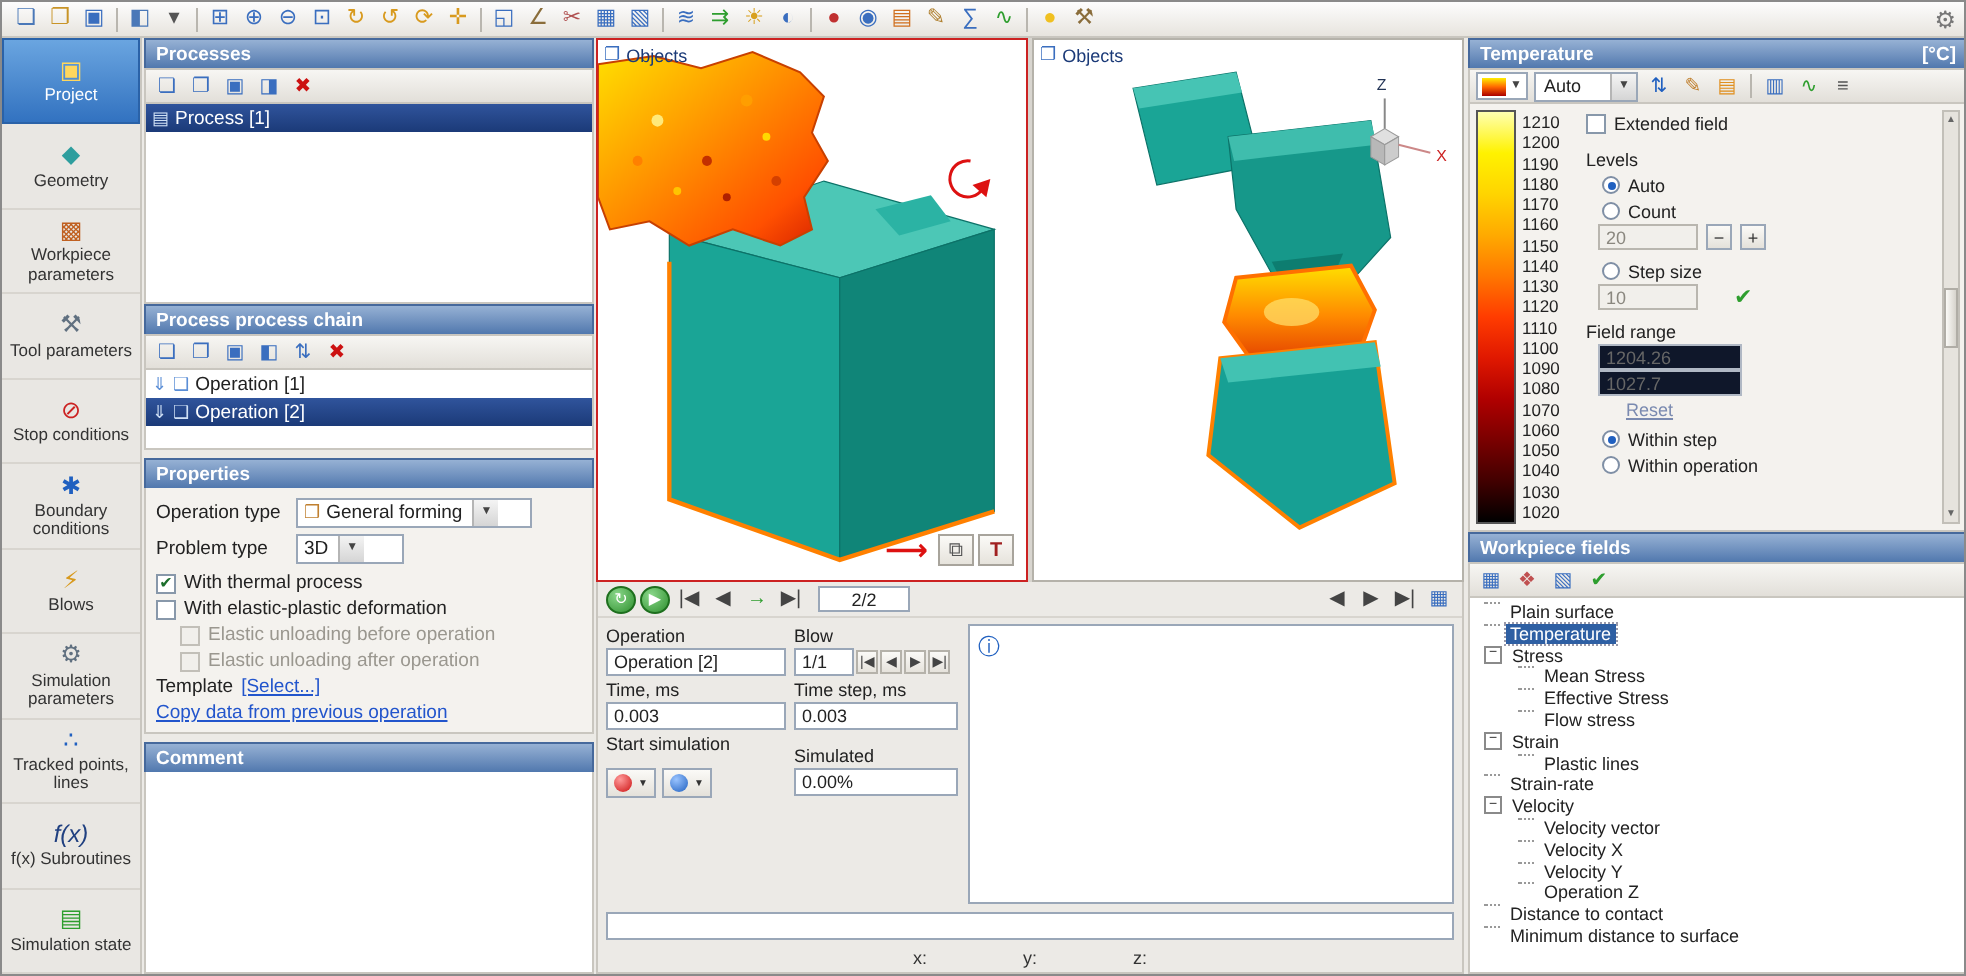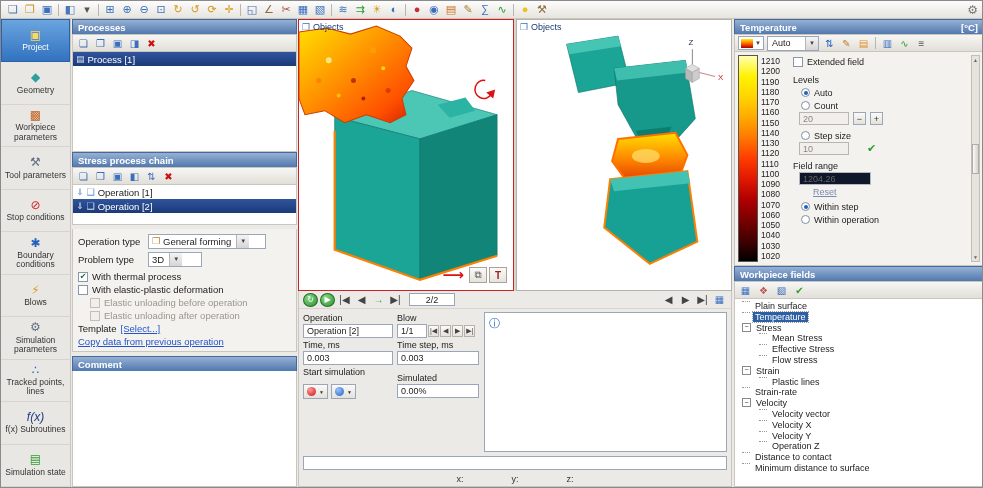--- a/index.html
+++ b/index.html
@@ -238,21 +238,21 @@
         <span class="mbi" style="color: rgb(204, 17, 17);">✖</span>
       </div>
     <div class="list-box processes-list">
       <div class="list-item selected">
         <span class="li-icon">▤</span>
         <span>Process [1]</span>
       </div>
     </div>
 
     <div class="panel-header">
-      <span>Stress process chain</span>
+      <span>Process process chain</span>
     </div>
     <div class="mini-toolbar">
         <span class="mbi" style="color: rgb(58, 110, 191);">❏</span>
         <span class="mbi" style="color: rgb(58, 110, 191);">❐</span>
         <span class="mbi" style="color: rgb(58, 110, 191);">▣</span>
         <span class="mbi" style="color: rgb(58, 110, 191);">◧</span>
         <span class="mbi" style="color: rgb(58, 110, 191);">⇅</span>
         <span class="mbi" style="color: rgb(204, 17, 17);">✖</span>
       </div>
     <div class="list-box chain-list">
@@ -262,20 +262,23 @@
         <span>Operation [1]</span>
       </div>
       <div class="list-item selected">
         <span class="li-icon">⇓</span>
         <span class="li-icon">❑</span>
         <span>Operation [2]</span>
       </div>
     </div>
 
     <div class="spacer4"></div>
+    <div class="panel-header">
+      <span>Properties</span>
+    </div>
     <div class="props-body">
       <div class="prop-row">
         <span class="prop-label">Operation type</span>
         <span class="select" style="width:118px">
           <span class="sel-ico">❒</span>
           <span>General forming</span>
           <span class="sel-arrow">▼</span>
         </span>
       </div>
       <div class="prop-row">
@@ -540,20 +543,23 @@
         <div class="ctl-row indent2">
           <span class="dis-input">10</span>
           <span class="check-green">✔</span>
         </div>
         <div class="ctl-row" style="margin-top:4px">
           <span>Field range</span>
         </div>
         <div class="ctl-row indent2">
           <span class="range-input">1204.26</span>
         </div>
+        <div class="ctl-row indent2">
+          <span class="range-input">1027.7</span>
+        </div>
         <div class="ctl-row">
           <span class="link reset">Reset</span>
         </div>
         <div class="ctl-row indent1" style="margin-top:2px">
           <span class="radio sel"></span>
           <span>Within step</span>
         </div>
         <div class="ctl-row indent1">
           <span class="radio"></span>
           <span>Within operation</span>

